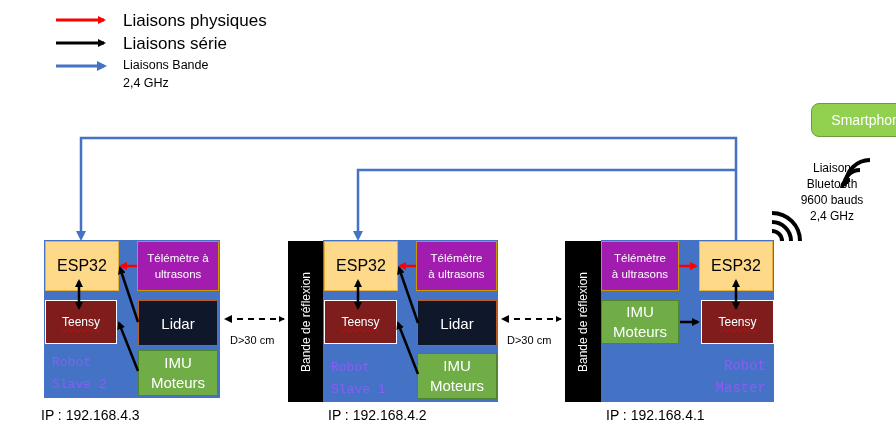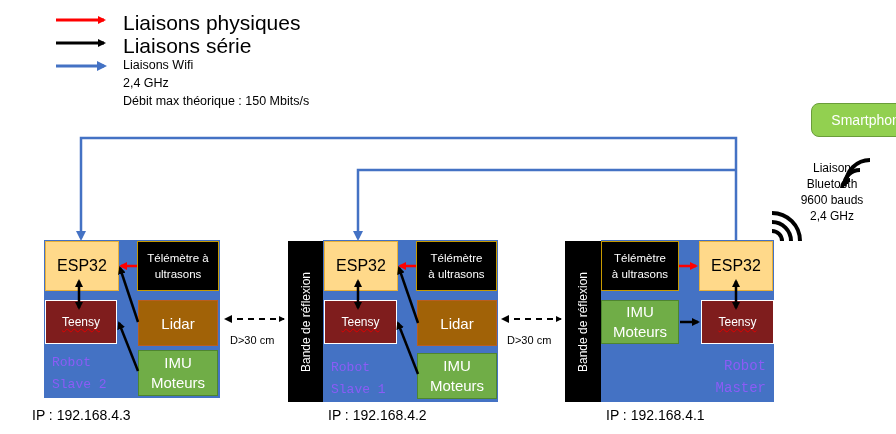--- a/index.html
+++ b/index.html
@@ -1,29 +1,29 @@
 <!DOCTYPE html>
 <html><head>
   <meta charset="utf-8">
   <style>
     html, body { margin: 0; padding: 0; background: #ffffff; }
     body { width: 896px; height: 434px; position: relative; overflow: hidden;
            font-family: "Liberation Sans", sans-serif; color: #000; }
     .abs { position: absolute; }
-    .legend-text { font-size: 21px; }
+    .legend-text { font-size: 17px; }
     .legend-small { font-size: 12.5px; line-height: 18px; }
     .panel { position: absolute; background: #4472C4; }
     .band { position: absolute; background: #000; color: #fff; }
     .band span { position: absolute; left: 50%; top: 50%; white-space: nowrap;
                  transform: translate(-50%, -50%) rotate(-90deg); font-size: 12px; }
     .box { position: absolute; display: flex; align-items: center; justify-content: center;
            text-align: center; box-sizing: border-box; }
     .esp { background: #FFD98A; border: 1px solid #E8B038; color: #000; font-size: 16px; }
-    .tele { background: #000000; border: 1px solid #C89A00; color: #fff; font-size: 11.5px; line-height: 16px; }
-    .lidar { background: #a16207; border: 1px solid #B95E20; color: #fff; font-size: 15px; }
+    .tele { background: #a21caf; border: 1px solid #C89A00; color: #fff; font-size: 11.5px; line-height: 16px; }
+    .lidar { background: #0f172a; border: 1px solid #B95E20; color: #fff; font-size: 15px; }
     .imu { background: #70AD47; border: 1px solid #4E8530; color: #fff; font-size: 15px; line-height: 20px; }
     .teensy { background: #7f1d1d; border: 1.5px solid #fff; color: #fff; font-size: 12px; }
     .teensy span { text-decoration: underline wavy #E00000; text-decoration-thickness: 1px; text-underline-offset: 2px; }
     .robot-label { color: #8b5cf6; font-size: 13px; line-height: 22px; font-family: Liberation Mono, monospace; }
     .ip { font-size: 14px; }
     .dist { font-size: 11px; }
     .smart { background: #92D050; border: 1px solid #6A9D3A; border-radius: 8px; color: #fff; font-size: 14px; }
     .bt-text { font-size: 12px; line-height: 16px; text-align: center; }
     svg.overlay { position: absolute; left: 0; top: 0; }
   </style>
@@ -56,23 +56,22 @@
   <polyline points="736,241 736,138 81,138 81,238" fill="none" stroke="#4472C4" stroke-width="2.5" marker-end="url(#ah-blue)"></polyline>
   <polyline points="736,170 358,170 358,238" fill="none" stroke="#4472C4" stroke-width="2.5" marker-end="url(#ah-blue)"></polyline>
 
   <line x1="226" y1="319" x2="284" y2="319" stroke="#000" stroke-width="2" stroke-dasharray="6,5" marker-start="url(#ah-black-start)" marker-end="url(#ah-small)"></line>
   <line x1="503" y1="319" x2="561" y2="319" stroke="#000" stroke-width="2" stroke-dasharray="6,5" marker-start="url(#ah-black-start)" marker-end="url(#ah-small)"></line>
 </svg>
 
 <div class="abs legend-text" style="left:123px; top:11px;">Liaisons physiques</div>
 <div class="abs legend-text" style="left:123px; top:34px;">Liaisons série</div>
 <div class="abs legend-small" style="left:123px; top:56px;">
-  <div>Liaisons Wifi</div>
+  <div>Liaisons Bande</div>
   <div>2,4 GHz</div>
-  <div>Débit max théorique : 150 Mbits/s</div>
 </div>
 
 <div class="box smart" style="left:811px; top:103px; width:117px; height:34px;">
   <span>Smartphone</span>
 </div>
 <svg class="abs" style="left:838px; top:152px;" width="36" height="40">
   <g fill="none" stroke="#000" stroke-width="4">
     <path d="M4,36 A8,8 0 0 1 12,28"></path>
     <path d="M4,36 A16,16 0 0 1 20,20" transform="translate(2,-2)"></path>
     <path d="M4,36 A24,24 0 0 1 28,12" transform="translate(4,-4)"></path>
@@ -111,21 +110,21 @@
 <div class="box imu" style="left:138px; top:350px; width:80px; height:46px;">
   <div>
       <div>IMU</div>
       <div>Moteurs</div>
     </div>
 </div>
 <div class="abs robot-label" style="left:52px; top:352px;">
   <div>Robot</div>
   <div>Slave 2</div>
 </div>
-<div class="abs ip" style="left:32px; top:407px;">IP : 192.168.4.3</div>
+<div class="abs ip" style="left:41px; top:407px;">IP : 192.168.4.3</div>
 
 <div class="band" style="left:288px; top:241px; width:35px; height:161px;">
   <span>Bande de réflexion</span>
 </div>
 <div class="panel" style="left:323px; top:240px; width:175px; height:162px;"></div>
 <div class="box esp" style="left:324px; top:241px; width:74px; height:50px;">
   <span>ESP32</span>
 </div>
 <div class="box teensy" style="left:324px; top:300px; width:73px; height:44px;">
   <span>Teensy</span>

